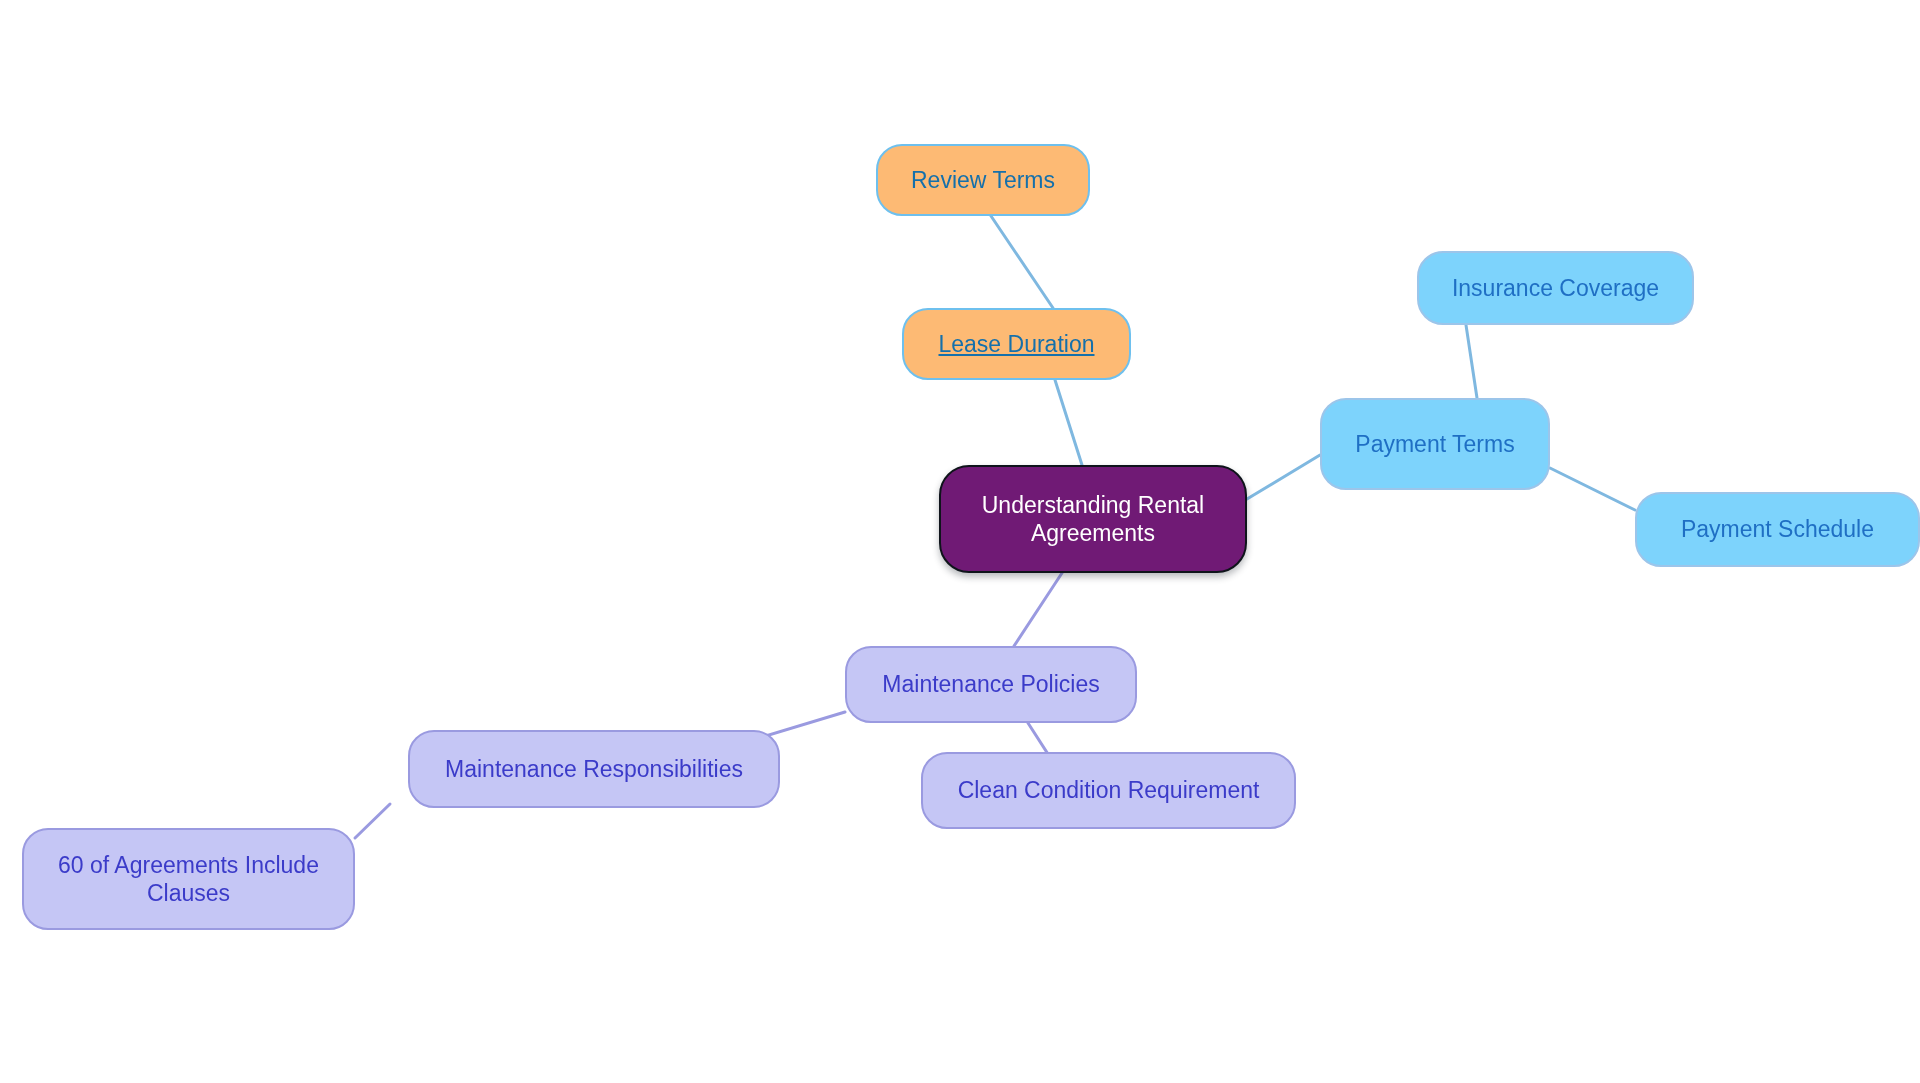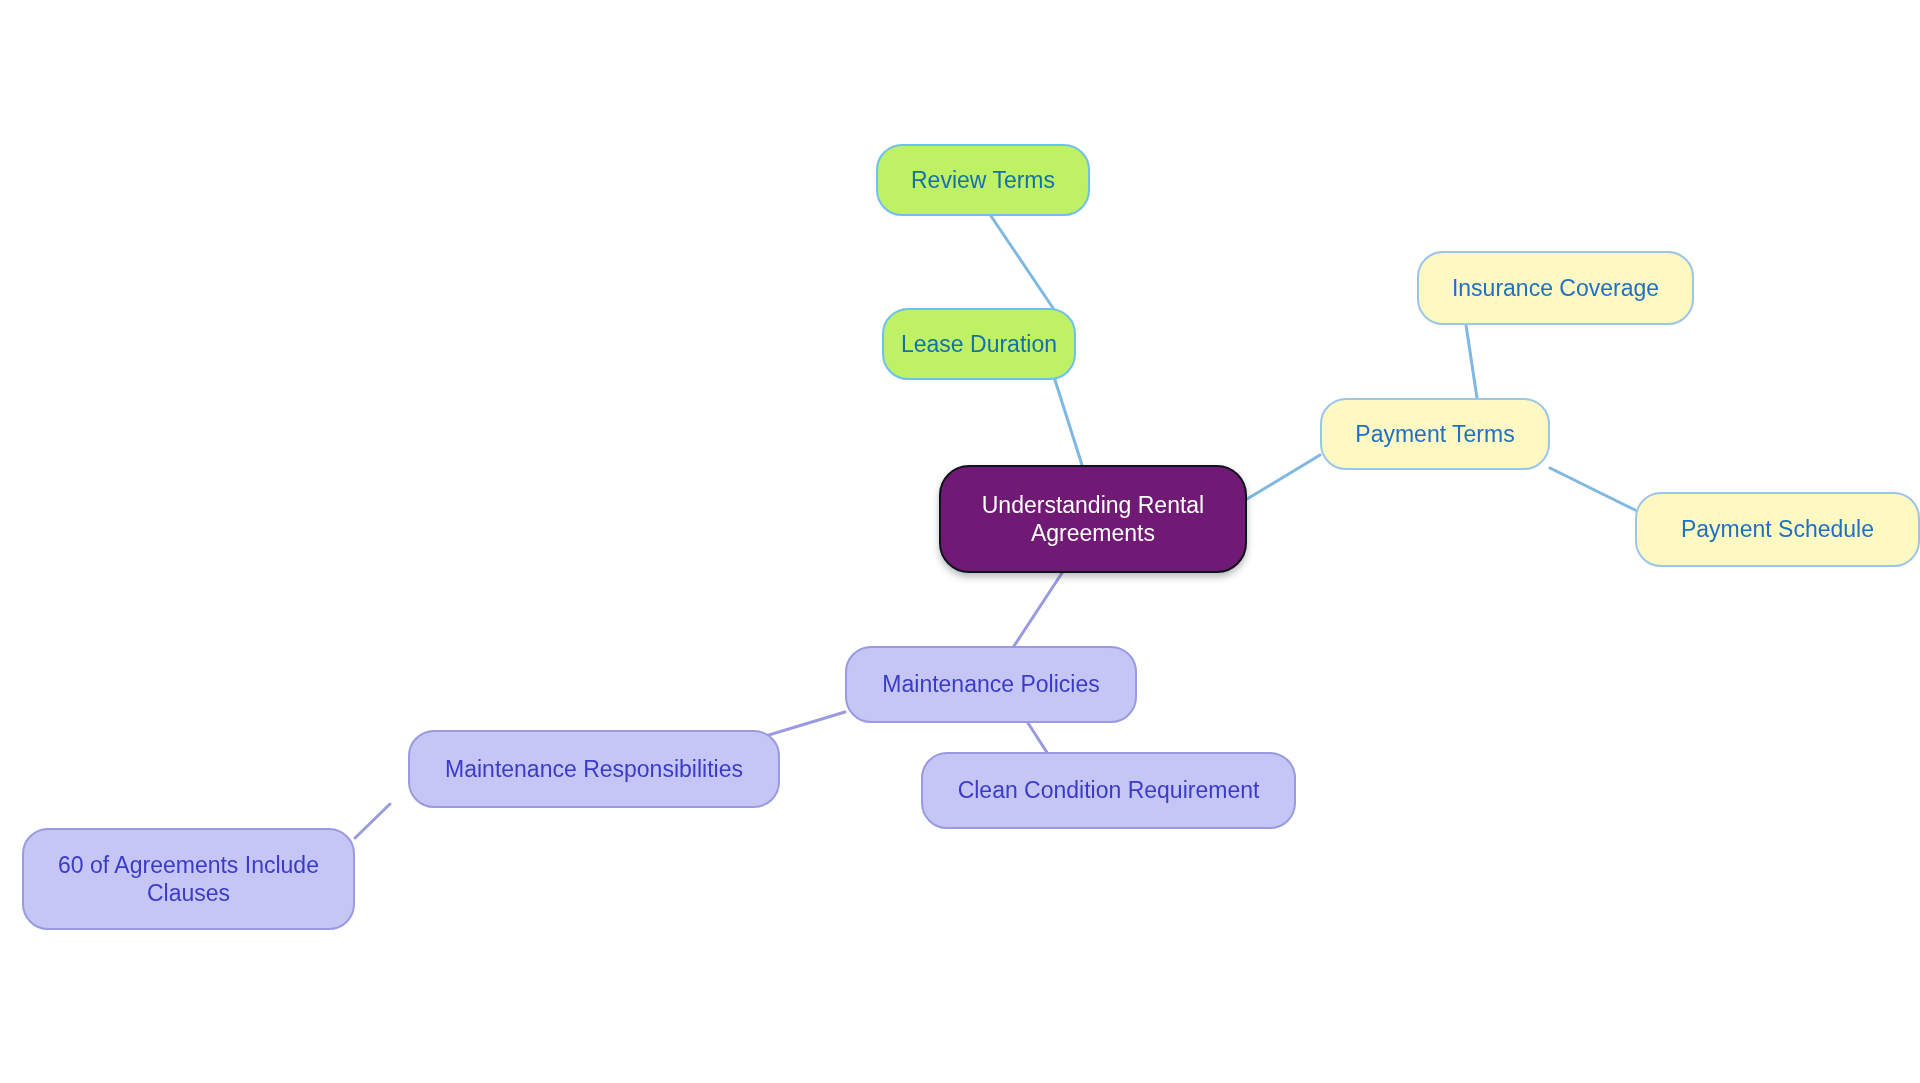--- a/index.html
+++ b/index.html
@@ -49,28 +49,28 @@
   .node-root {
     background: #701a75;
     border-color: #0f141b;
     color: #ffffff;
     font-size: 23px;
     border-radius: 30px;
     box-shadow: 0 4px 7px rgba(20, 26, 35, 0.30);
   }
 
   .node-primary-blue {
-    background: #bef264;
+    background: #fdba74;
     border-color: #6ec0ee;
     color: #1570ab;
     font-size: 23px;
   }
 
   .node-sub-blue {
-    background: #fef9c3;
+    background: #7dd3fc;
     border-color: #9cc5ea;
     color: #1f6fc4;
     font-size: 23px;
   }
 
   .node-purple {
     background: #c5c6f5;
     border-color: #9a9ae0;
     color: #3b3bc9;
     font-size: 23px;
@@ -88,22 +88,22 @@
       <line x1="1550" y1="468" x2="1635" y2="510" stroke="#7fb8e0" stroke-width="3" stroke-linecap="round"></line>
       <line x1="1062" y1="573" x2="1014" y2="646" stroke="#9a9ae0" stroke-width="3" stroke-linecap="round"></line>
       <line x1="845" y1="712" x2="762" y2="737" stroke="#9a9ae0" stroke-width="3" stroke-linecap="round"></line>
       <line x1="1028" y1="723" x2="1075" y2="796" stroke="#9a9ae0" stroke-width="3" stroke-linecap="round"></line>
       <line x1="390" y1="804" x2="355" y2="838" stroke="#9a9ae0" stroke-width="3" stroke-linecap="round"></line>
     </svg>
   <div id="node-layer">
       <div class="node node-root" style="left: 939px; top: 465px; width: 308px; height: 108px;">Understanding Rental
 Agreements</div>
       <div class="node node-primary-blue" style="left: 876px; top: 144px; width: 214px; height: 72px;">Review Terms</div>
-      <div class="node node-primary-blue" style="left: 882px; top: 308px; width: 194px; height: 72px;">Lease Duration</div>
-      <div class="node node-sub-blue" style="left: 1320px; top: 398px; width: 230px; height: 72px;">Payment Terms</div>
+      <div class="node node-primary-blue" style="left: 902px; top: 308px; width: 229px; height: 72px; text-decoration: underline;">Lease Duration</div>
+      <div class="node node-sub-blue" style="left: 1320px; top: 398px; width: 230px; height: 92px;">Payment Terms</div>
       <div class="node node-sub-blue" style="left: 1417px; top: 251px; width: 277px; height: 74px;">Insurance Coverage</div>
       <div class="node node-sub-blue" style="left: 1635px; top: 492px; width: 285px; height: 75px;">Payment Schedule</div>
       <div class="node node-purple" style="left: 845px; top: 646px; width: 292px; height: 77px;">Maintenance Policies</div>
       <div class="node node-purple" style="left: 408px; top: 730px; width: 372px; height: 78px;">Maintenance Responsibilities</div>
       <div class="node node-purple" style="left: 921px; top: 752px; width: 375px; height: 77px;">Clean Condition Requirement</div>
       <div class="node node-purple" style="left: 22px; top: 828px; width: 333px; height: 102px;">60 of Agreements Include
 Clauses</div>
     </div>
 </div>
 

